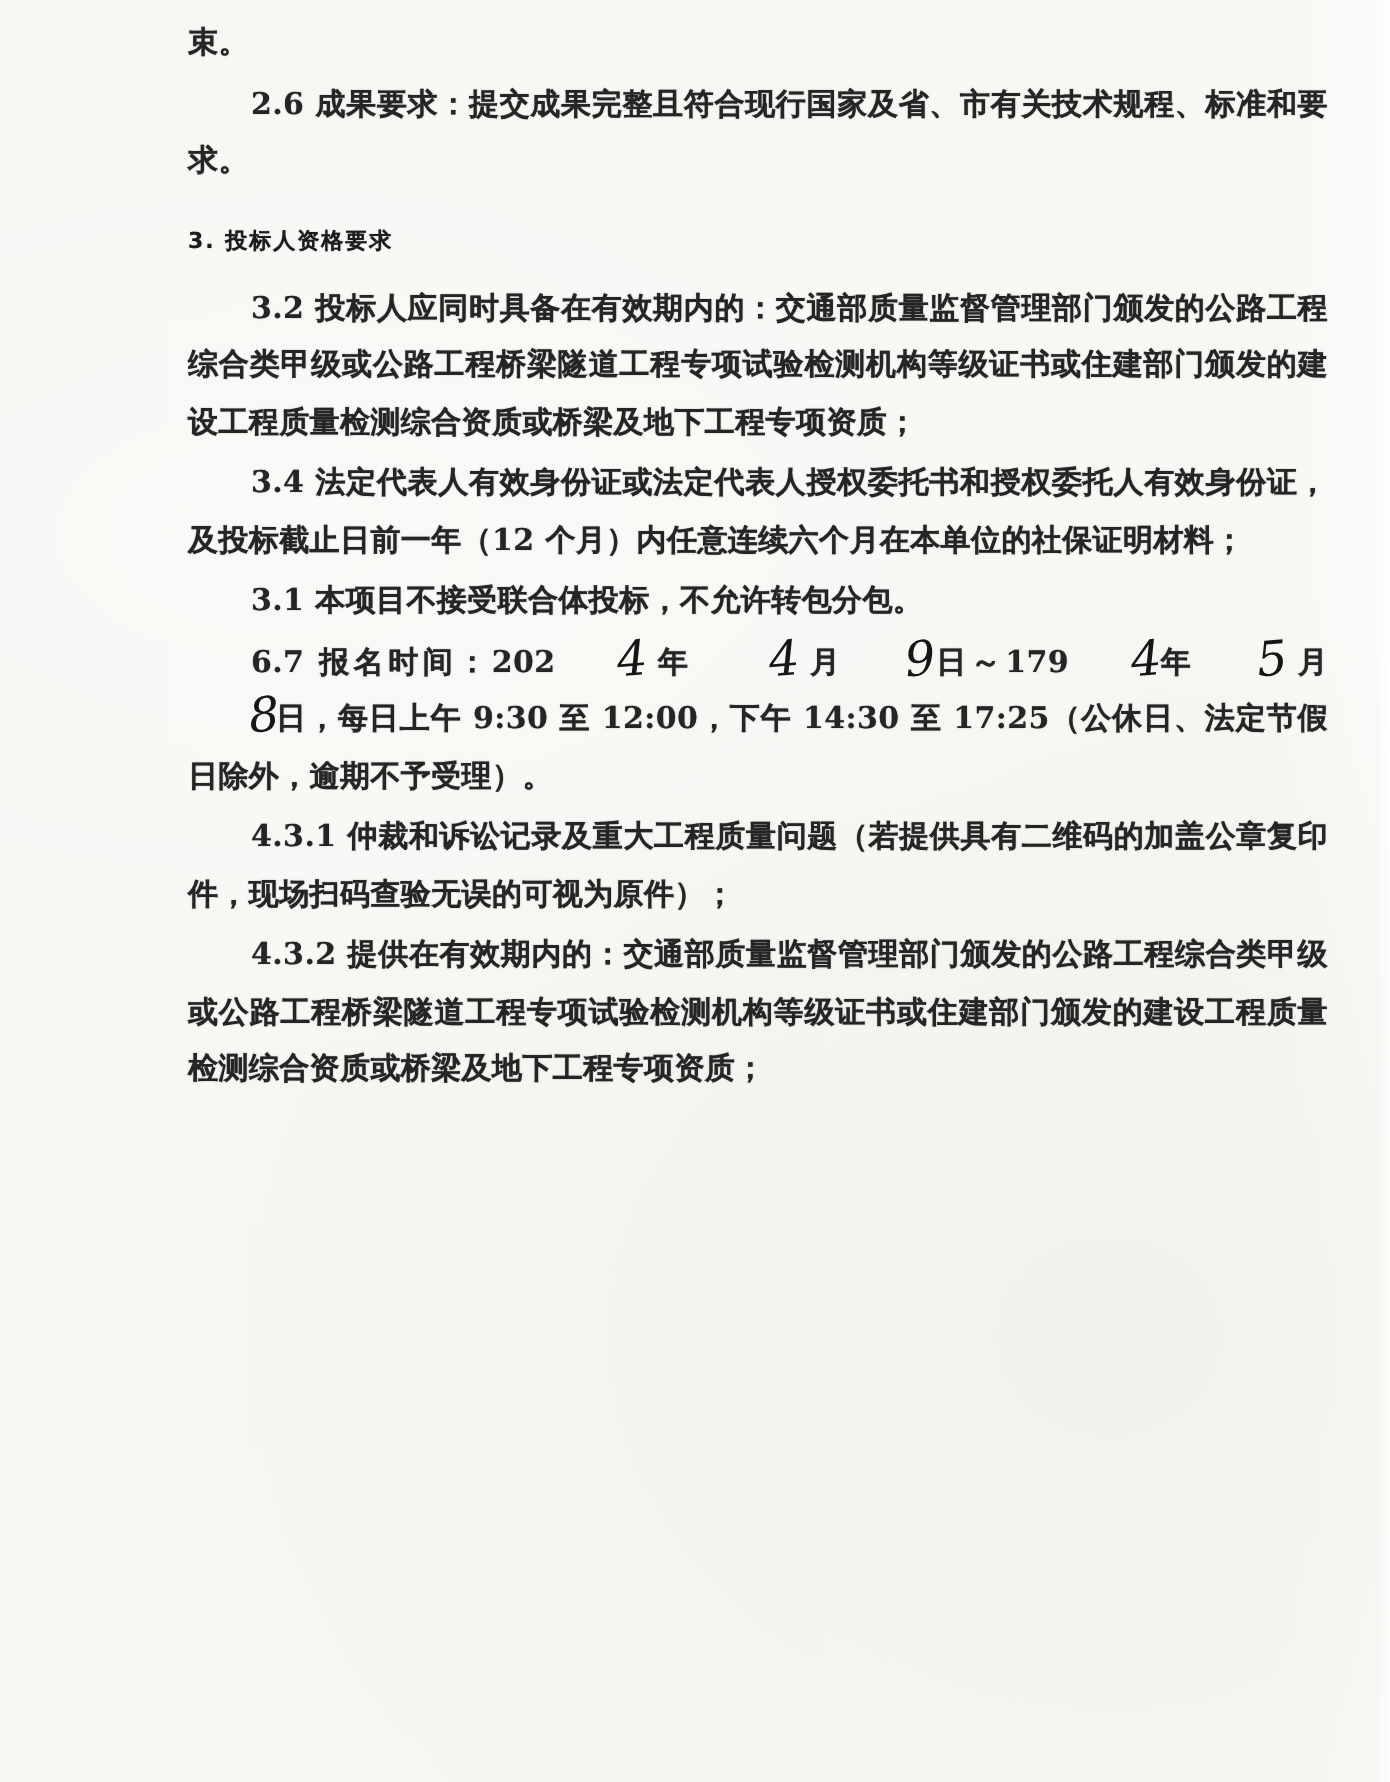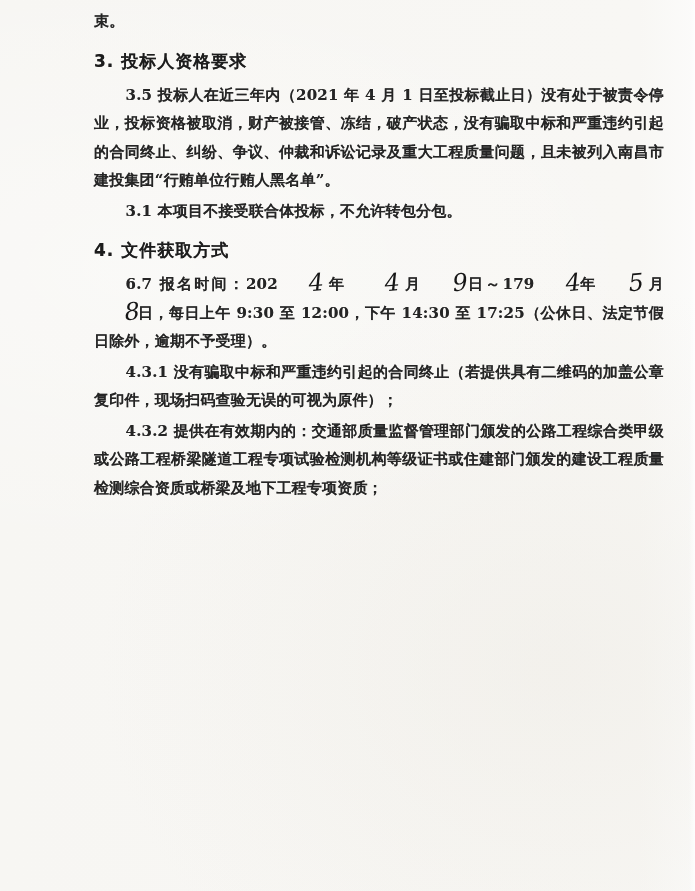--- a/index.html
+++ b/index.html
@@ -36,21 +36,21 @@
     line-height: 28.5px;
     margin: 2px 0;
     color: #252525;
     text-shadow: 0 0 0.6px rgba(40,40,40,0.55);
   }
   .block.body.indent {
     text-indent: 2.1em;
   }
   .block.heading {
     font-family: "DejaVu Sans", "Liberation Sans", sans-serif;
-    font-size: 17px;
+    font-size: 11px;
     font-weight: 800;
     line-height: 25px;
     margin: 13px 0 7px 0;
     color: #1c1c1c;
     letter-spacing: 1px;
     text-shadow: 0 0 0.5px rgba(20,20,20,0.6);
   }
   .hw {
     display: inline-block;
     font-family: "DejaVu Serif", "Liberation Serif", serif;
@@ -75,22 +75,23 @@
     background: linear-gradient(90deg, rgba(255,255,255,0), rgba(255,255,255,0.8));
     pointer-events: none;
   }
 </style>
 </head>
 <body>
 
 <div class="page">
   <div class="content">
       <div class="block body"><span>束。</span></div>
+      <div class="block body indent"><span>2.6 成果要求：提交成果完整且符合现行国家及省、市有关技术规程、标准和要求。</span></div>
       <div class="block heading"><span>3. 投标人资格要求</span></div>
-      <div class="block body indent"><span>3.5 投标人在近三年内（2021 年 4 月 1 日至投标截止日）没有处于被责令停业，投标资格被取消，财产被接管、冻结，破产状态，没有骗取中标和严重违约引起的合同终止、纠纷、争议、仲裁和诉讼记录及重大工程质量问题，且未被列入南昌市建投集团“行贿单位行贿人黑名单”。</span></div>
+      <div class="block body indent"><span>3.2 投标人应同时具备在有效期内的：交通部质量监督管理部门颁发的公路工程综合类甲级或公路工程桥梁隧道工程专项试验检测机构等级证书或住建部门颁发的建设工程质量检测综合资质或桥梁及地下工程专项资质；</span></div>
+      <div class="block body indent"><span>3.4 法定代表人有效身份证或法定代表人授权委托书和授权委托人有效身份证，及投标截止日前一年（12 个月）内任意连续六个月在本单位的社保证明材料；</span></div>
       <div class="block body indent"><span>3.1 本项目不接受联合体投标，不允许转包分包。</span></div>
-      <div class="block heading"><span>4. 文件获取方式</span></div>
       <div class="block body indent"><span>6.7 报名时间：202</span><span class="hw">4</span><span> 年 </span><span class="hw">4</span><span> 月</span><span class="hw">9</span><span>日～179</span><span class="hw">4</span><span>年</span><span class="hw">5</span><span> 月</span><span class="hw">8</span><span>日，每日上午 9:30 至 12:00，下午 14:30 至 17:25（公休日、法定节假日除外，逾期不予受理）。</span></div>
-      <div class="block body indent"><span>4.3.1 没有骗取中标和严重违约引起的合同终止（若提供具有二维码的加盖公章复印件，现场扫码查验无误的可视为原件）；</span></div>
+      <div class="block body indent"><span>4.3.1 仲裁和诉讼记录及重大工程质量问题（若提供具有二维码的加盖公章复印件，现场扫码查验无误的可视为原件）；</span></div>
       <div class="block body indent"><span>4.3.2 提供在有效期内的：交通部质量监督管理部门颁发的公路工程综合类甲级或公路工程桥梁隧道工程专项试验检测机构等级证书或住建部门颁发的建设工程质量检测综合资质或桥梁及地下工程专项资质；</span></div>
     </div>
   <div class="scan-edge"></div>
 </div>
 
 </body></html>

